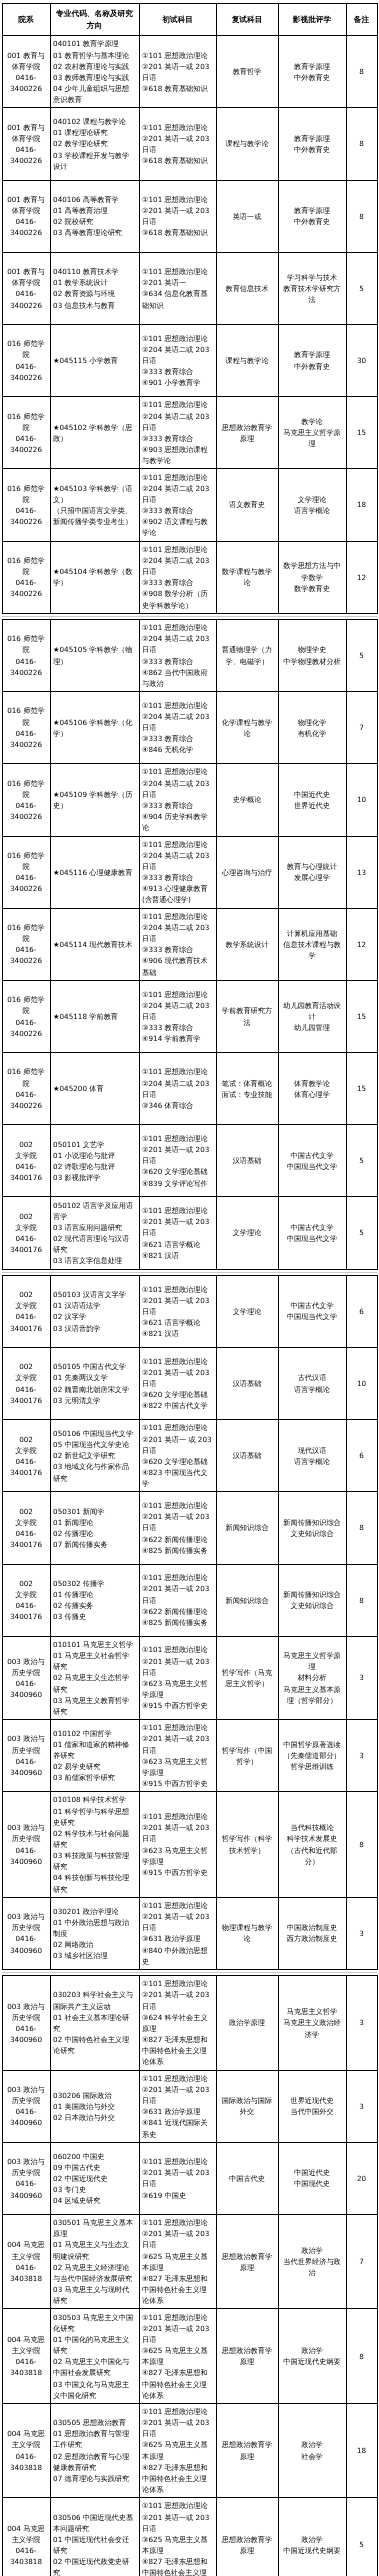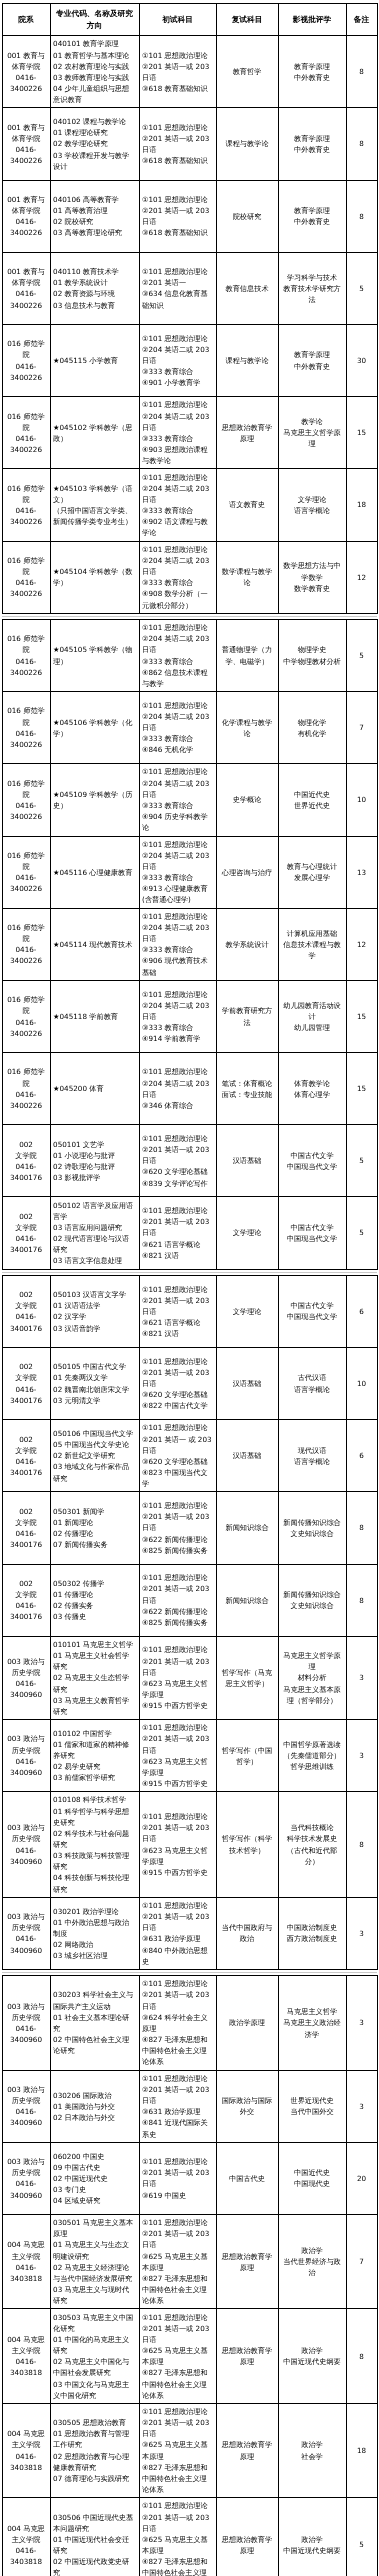--- a/index.html
+++ b/index.html
@@ -119,21 +119,21 @@
             <span class="line">01 高等教育治理</span>
             <span class="line">02 院校研究</span>
             <span class="line">03 高等教育理论研究</span>
           </td>
           <td class="exam">
             <span class="line">①101 思想政治理论</span>
             <span class="line">②201 英语一或 203 日语</span>
             <span class="line">③618 教育基础知识</span>
           </td>
           <td class="retest">
-            <span class="line">院校研究</span>
+            <span class="line">英语一或</span>
           </td>
           <td class="extra">
             <span class="line">教育学原理</span>
             <span class="line">中外教育史</span>
           </td>
           <td class="quota">8</td>
         </tr>
         <tr class="row">
           <td class="dept">
             <span class="line">001 教育与体育学院</span>
@@ -234,21 +234,21 @@
             <span class="line">016 师范学院</span>
             <span class="line">0416-3400226</span>
           </td>
           <td class="major">
             <span class="line">★045104 学科教学（数学）</span>
           </td>
           <td class="exam">
             <span class="line">①101 思想政治理论</span>
             <span class="line">②204 英语二或 203 日语</span>
             <span class="line">③333 教育综合</span>
-            <span class="line">④908 数学分析（一元微积分部分）</span>
+            <span class="line">④908 数学分析（历史学科教学论）</span>
           </td>
           <td class="retest">
             <span class="line">数学课程与教学论</span>
           </td>
           <td class="extra">
             <span class="line">数学思想方法与中学数学</span>
             <span class="line">数学教育史</span>
           </td>
           <td class="quota">12</td>
         </tr>
@@ -260,21 +260,21 @@
             <span class="line">016 师范学院</span>
             <span class="line">0416-3400226</span>
           </td>
           <td class="major">
             <span class="line">★045105 学科教学（物理）</span>
           </td>
           <td class="exam">
             <span class="line">①101 思想政治理论</span>
             <span class="line">②204 英语二或 203 日语</span>
             <span class="line">③333 教育综合</span>
-            <span class="line">④862 信息技术课程与教学</span>
+            <span class="line">④862 当代中国政府与政治</span>
           </td>
           <td class="retest">
             <span class="line">普通物理学（力学、电磁学）</span>
           </td>
           <td class="extra">
             <span class="line">物理学史</span>
             <span class="line">中学物理教材分析</span>
           </td>
           <td class="quota">5</td>
         </tr>
@@ -699,21 +699,21 @@
             <span class="line">02 网络政治</span>
             <span class="line">03 城乡社区治理</span>
           </td>
           <td class="exam">
             <span class="line">①101 思想政治理论</span>
             <span class="line">②201 英语一或 203 日语</span>
             <span class="line">③631 政治学原理</span>
             <span class="line">④840 中外政治思想史</span>
           </td>
           <td class="retest">
-            <span class="line">当代中国政府与政治</span>
+            <span class="line">物理课程与教学论</span>
           </td>
           <td class="extra">
             <span class="line">中国政治制度史</span>
             <span class="line">西方政治制度史</span>
           </td>
           <td class="quota">3</td>
         </tr>
         <tr class="break">
           <td colspan="6"></td>
         </tr>

